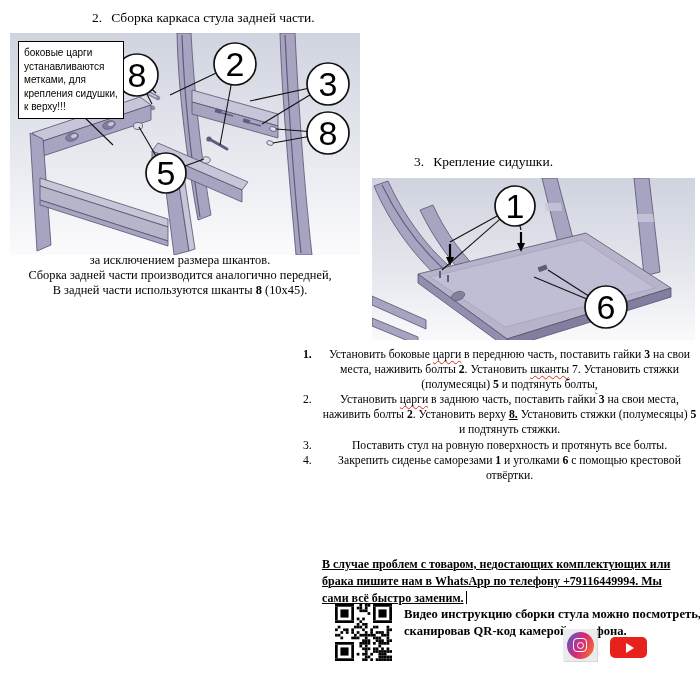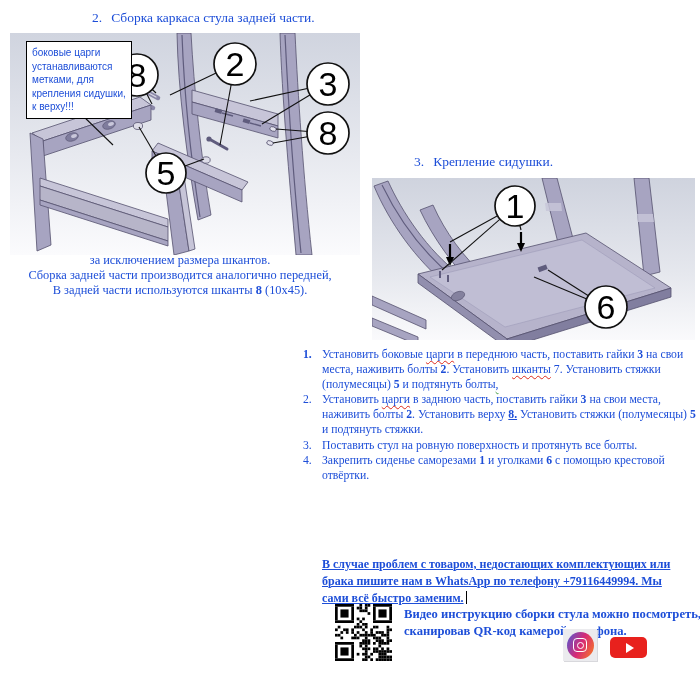--- a/index.html
+++ b/index.html
@@ -1,34 +1,34 @@
 <!DOCTYPE html>
 <html style="--wood-light: #c7c5d8; --wood-mid: #a7a4c1; --wood-dark: #817e9f; --wood-deep: #5f5c7d; --outline: #55526f; --err-red: #dd2c1e; --gram-green: #3f9a3f; --yt-red: #e8211d; --ig-1: #4f5bd5; --ig-2: #d62976; --ig-3: #fa7e1e;"><head>
 <meta charset="utf-8">
 <style>
   html,body{margin:0;padding:0;background:#fff;}
   .canvas{position:relative;width:700px;height:700px;background:#ffffff;
-          font-family:"Liberation Serif",serif;color:#1d4ed8;overflow:hidden;}
+          font-family:"Liberation Serif",serif;color:#000000;overflow:hidden;}
   .abs{position:absolute;}
   .title{font-size:13.5px;white-space:nowrap;}
   .title .tnum{margin-right:9px;}
   .b{font-weight:700;}
   .bu{font-weight:700;text-decoration:underline;text-decoration-thickness:1px;}
   .block{display:block;}
   .err{text-decoration-line:underline;text-decoration-style:wavy;
        text-decoration-color:var(--err-red);text-decoration-thickness:1px;text-underline-offset:2px;}
   .gram{text-decoration-line:underline;text-decoration-style:wavy;
        text-decoration-color:var(--gram-green);text-decoration-thickness:1px;text-underline-offset:2px;}
   .note-box{left:8px;top:8px;width:94px;background:#fff;border:1.3px solid #000;
             padding:4px 5px;font-family:"Liberation Sans",sans-serif;font-size:10px;line-height:1.35;}
   .caption{left:0px;top:253px;width:360px;text-align:center;font-size:12.4px;line-height:15px;}
   .steps{left:303px;top:347px;width:394px;font-size:11.7px;line-height:15.1px;}
   .li{display:flex;align-items:flex-start;}
   .li .num{width:19px;flex:0 0 19px;}
-  .li .txt{width:375px;}
+  .li .txt{width:375px;text-align:center;}
   .contact{left:322px;top:556px;width:352px;font-size:12px;line-height:17.2px;}
   .caret{display:inline-block;width:1.2px;height:13px;background:#000;vertical-align:-2px;margin-left:2px;}
   .video-text{left:404px;top:606px;width:300px;font-size:12.6px;font-weight:700;line-height:16.5px;}
   .ig-tile{left:563px;top:629px;width:34px;height:32px;background:#ebebee;
            display:flex;align-items:center;justify-content:center;box-shadow:1px 1px 0 #d8d8dc;}
   .ig-circle{width:27px;height:27px;border-radius:50%;
        background:linear-gradient(115deg,var(--ig-1) 0%,var(--ig-2) 50%,var(--ig-3) 100%);
        display:flex;align-items:center;justify-content:center;}
   .ig-cam{width:12px;height:12px;border:1.4px solid #fff;border-radius:4px;
           display:flex;align-items:center;justify-content:center;}
@@ -140,21 +140,21 @@
     <g>
       <circle class="balloon" cx="318" cy="100" r="21"></circle>
       <text class="balloon-n" x="318" y="100" text-anchor="middle" dominant-baseline="central">8</text>
     </g>
     <g>
       <circle class="balloon" cx="156" cy="140" r="20"></circle>
       <text class="balloon-n" x="156" y="140" text-anchor="middle" dominant-baseline="central">5</text>
     </g>
   </svg>
 
-  <div class="abs note-box" style="left:26px;top:41px;">
+  <div class="abs note-box" style="left:18px;top:41px;">
     <span>боковые царги устанавливаются метками, для крепления сидушки, к верху!!!</span>
   </div>
 
   <div class="abs caption">
     <div>за исключением размера шкантов.</div>
     <div>Сборка задней части производится аналогично передней,</div>
     <div><span>В задней части используются шканты </span><span class="b">8</span><span> (10x45).</span></div>
   </div>
 
   <div class="abs title" style="left:414px;top:154px;">

